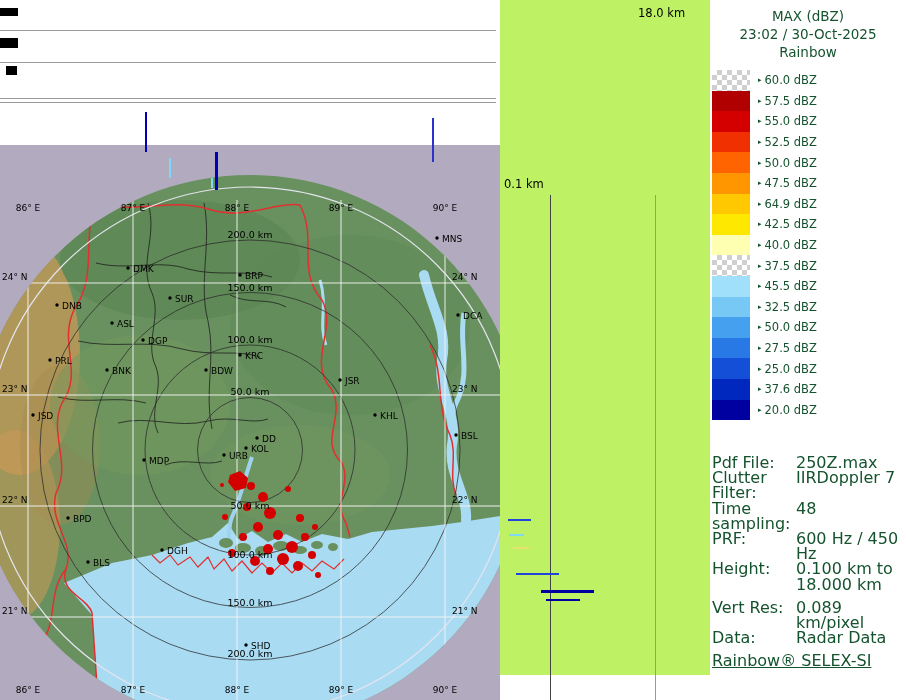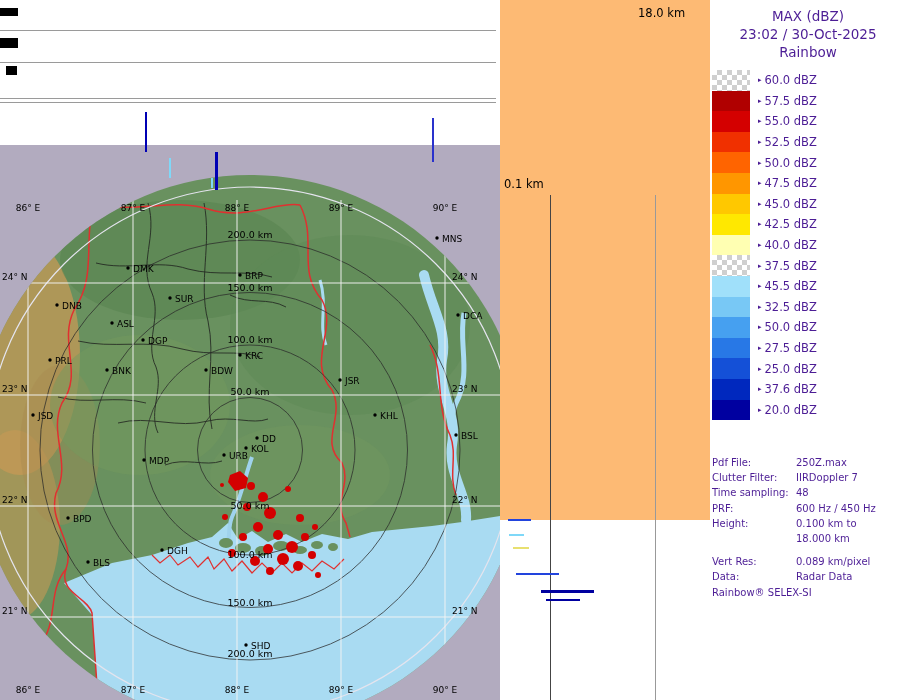--- a/index.html
+++ b/index.html
@@ -13,38 +13,38 @@
   .overlay-bars { position:absolute; left:0; top:0; width:500px; height:200px; z-index:6; pointer-events:none; }
   .vbar { position:absolute; }
 
   
   .map-svg { position:absolute; left:0; top:145px; z-index:2; }
   svg text { font-family:"DejaVu Sans", sans-serif; }
   .map-text { font-size:9px; fill:#000; }
   .ring-text { font-size:9.5px; }
 
   
-  .cross-right { position:absolute; left:500px; top:0; width:210px; height:520px; background:#fdba74; z-index:3; font-size:11.5px; color:#000;text-align:center; }
+  .cross-right { position:absolute; left:500px; top:0; width:210px; height:675px; background:#bef264; z-index:3; font-size:11.5px; color:#000;text-align:center; }
   .cr-label { position:absolute; white-space:nowrap; }
   .vline { position:absolute; width:1px; }
   .hmark { position:absolute; }
 
   
-  .legend-panel { position:absolute; left:710px; top:0; width:196px; height:700px; background:#ffffff; z-index:4; color:#4c1d95; }
+  .legend-panel { position:absolute; left:710px; top:0; width:196px; height:700px; background:#ffffff; z-index:4; color:#14532d; }
   .legend-title { text-align:center; font-size:13.5px; line-height:18px; padding-top:7px; }
   .legend-scale { position:absolute; left:2px; top:70px; }
   .legend-row { display:flex; align-items:center; height:20.6px; }
   .swatch { width:38px; height:20.6px; flex:0 0 38px; }
   .swatch.checker { background-image:conic-gradient(#cfcfcf 25%, #ffffff 0 50%, #cfcfcf 0 75%, #ffffff 0); background-size:10px 10px; background-color:#fff; }
   .legend-label { margin-left:8px; font-size:11.5px; display:flex; align-items:center; white-space:nowrap; }
   .legend-arrow { font-size:7px; margin-right:3px; }
-  .info-block { position:absolute; left:2px; top:455px; font-size:10px; line-height:15.2px; width:192px; }
+  .info-block { position:absolute; left:2px; top:455px; font-size:16px; line-height:15.2px; width:192px; }
   .info-row { display:flex; }
   .info-label { width:84px; flex:0 0 84px; }
-  .info-footer { margin-top:0px; }
+  .info-footer { margin-top:8px;text-decoration:underline; }
 </style>
 </head>
 <body>
 
 <div class="stage">
 
   <div class="top-panel">
     <div class="hline" style="top:30px"></div>
     <div class="hline" style="top:62px"></div>
     <div class="hline" style="top:98px"></div>
@@ -307,21 +307,21 @@
           <div class="swatch" style="background: rgb(255, 150, 0);"></div>
           <div class="legend-label">
             <span class="legend-arrow">▸</span>
             <span>47.5 dBZ</span>
           </div>
         </div>
         <div class="legend-row">
           <div class="swatch" style="background: rgb(255, 200, 0);"></div>
           <div class="legend-label">
             <span class="legend-arrow">▸</span>
-            <span>45.0 dBZ</span>
+            <span>64.9 dBZ</span>
           </div>
         </div>
         <div class="legend-row">
           <div class="swatch" style="background: rgb(255, 232, 0);"></div>
           <div class="legend-label">
             <span class="legend-arrow">▸</span>
             <span>42.5 dBZ</span>
           </div>
         </div>
         <div class="legend-row">

